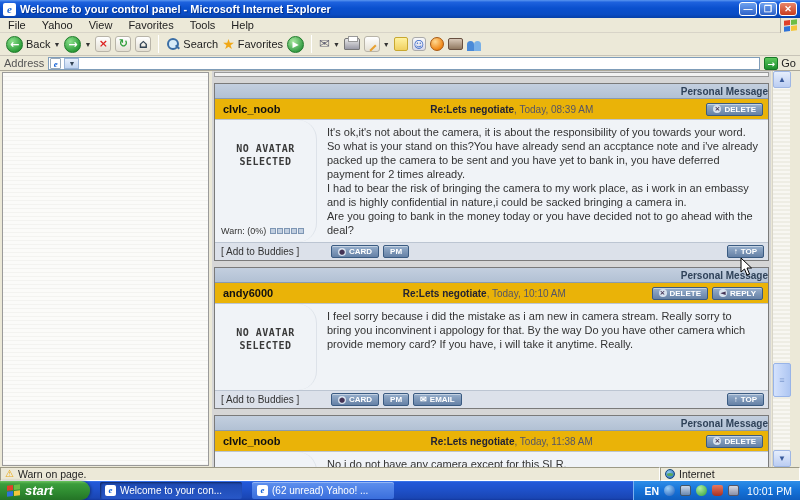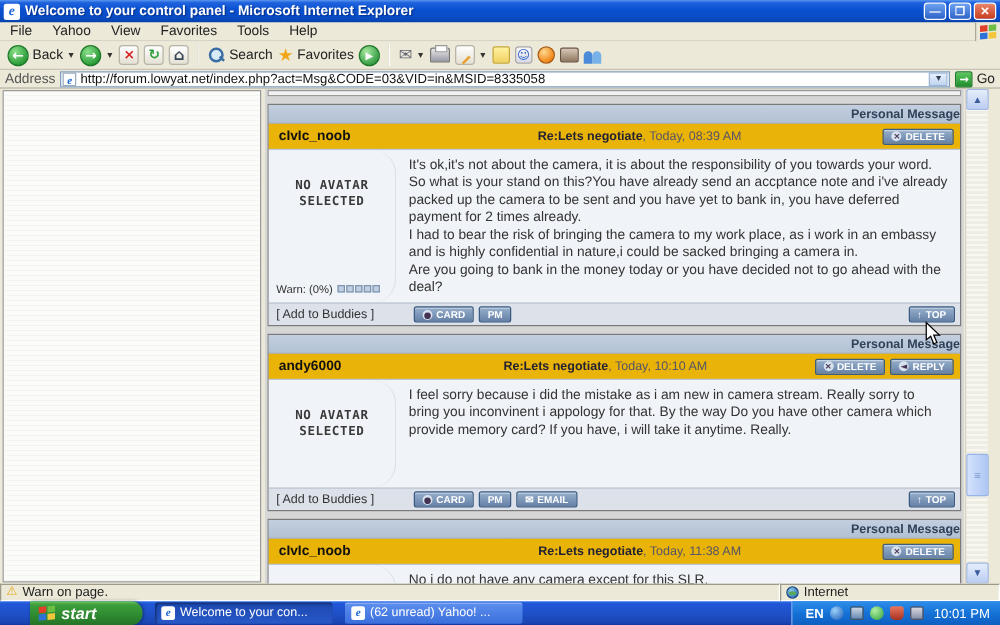--- a/index.html
+++ b/index.html
@@ -130,33 +130,33 @@
 
   
   .cursor { position:absolute; left:740px; top:186px; z-index:50; }
 
   
   .statusbar { position:absolute; left:0; top:467px; width:800px; height:14px; background:#ECE9D8;
     display:flex; font-size:10.5px; color:#222; }
   .sb-pane { border:1px solid; border-color:#9D9A86 #FFF #FFF #9D9A86; display:flex; align-items:center;
     gap:4px; padding:0 4px; height:14px; }
   .sb-left { flex:1; }
-  .sb-zone { width:176px; }
+  .sb-zone { width:140px; }
   .warn-tri { color:#E8A818; font-size:10px; line-height:10px; }
   .globe { width:10px; height:10px; border-radius:50%; background:radial-gradient(circle at 35% 30%,#8CC8F0,#1E62B0);
     border:1px solid #14487E; position:relative; }
   .globe::after { content:""; position:absolute; left:1px; top:3px; width:6px; height:3px; background:#58A858; border-radius:50%; }
 
   
   .taskbar { position:absolute; left:0; top:481px; width:800px; height:19px;
     background:linear-gradient(180deg,#3E7CF0 0%,#2258D8 8%,#1E50C8 50%,#1A46B4 90%,#1238A0 100%); display:flex; align-items:stretch; }
   .start-btn { width:90px; display:flex; align-items:center; gap:5px; padding-left:7px;
     background:linear-gradient(180deg,#6CC25E 0%,#3C9E3C 15%,#2E8A30 60%,#247426 100%);
     border-radius:0 9px 9px 0; box-shadow:1px 0 3px rgba(0,0,0,.4); color:#fff;
-    font:italic bold 13px/19px "Liberation Sans",sans-serif;margin-left:24px; }
+    font:italic bold 13px/19px "Liberation Sans",sans-serif; }
   .task { width:142px; margin:1px 0 1px 10px; border-radius:2px; display:flex; align-items:center; gap:4px;
     padding:0 5px; color:#fff; font-size:10px; white-space:nowrap; overflow:hidden; }
   .task-active { background:linear-gradient(#1C48B0,#2858C8); box-shadow:inset 1px 1px 2px rgba(0,0,0,.45); }
   .task-idle { background:linear-gradient(#5E90EE,#3A6EDC); box-shadow:inset 0 1px 0 rgba(255,255,255,.35); }
   .task-ic { width:11px; height:11px; background:#fff; border-radius:2px; color:#1A66D6;
     font:italic bold 9px/10px "Liberation Serif",serif; text-align:center; flex:none; }
   .tray { margin-left:auto; display:flex; align-items:center; gap:5px; padding:0 8px 0 10px;
     background:linear-gradient(180deg,#2E8EE8 0%,#1572D8 50%,#0E5EC0 100%); border-left:1px solid #7AB0F0;
     color:#fff; font-size:10.5px; }
   .tray-ic { width:11px; height:11px; border-radius:2px; }
@@ -237,21 +237,20 @@
     <span class="misc-msgr">☺</span>
     <span class="misc-orange"></span>
     <span class="misc-cam"></span>
     <span class="misc-people"></span>
   </div>
 
   <div class="addressbar">
     <span class="addr-label">Address</span>
     <div class="addr-field">
       <span class="addr-page-ic">e</span>
-      <span class="addr-url">http://forum.lowyat.net/index.php?act=Msg&amp;CODE=03&amp;VID=in&amp;MSID=8335058</span>
       <span class="addr-drop">▼</span>
     </div>
     <div class="go-btn">
       <span class="go-ic">→</span>
       <span>Go</span>
     </div>
   </div>
 
   <div class="content">
     <div class="left-frame"></div>

